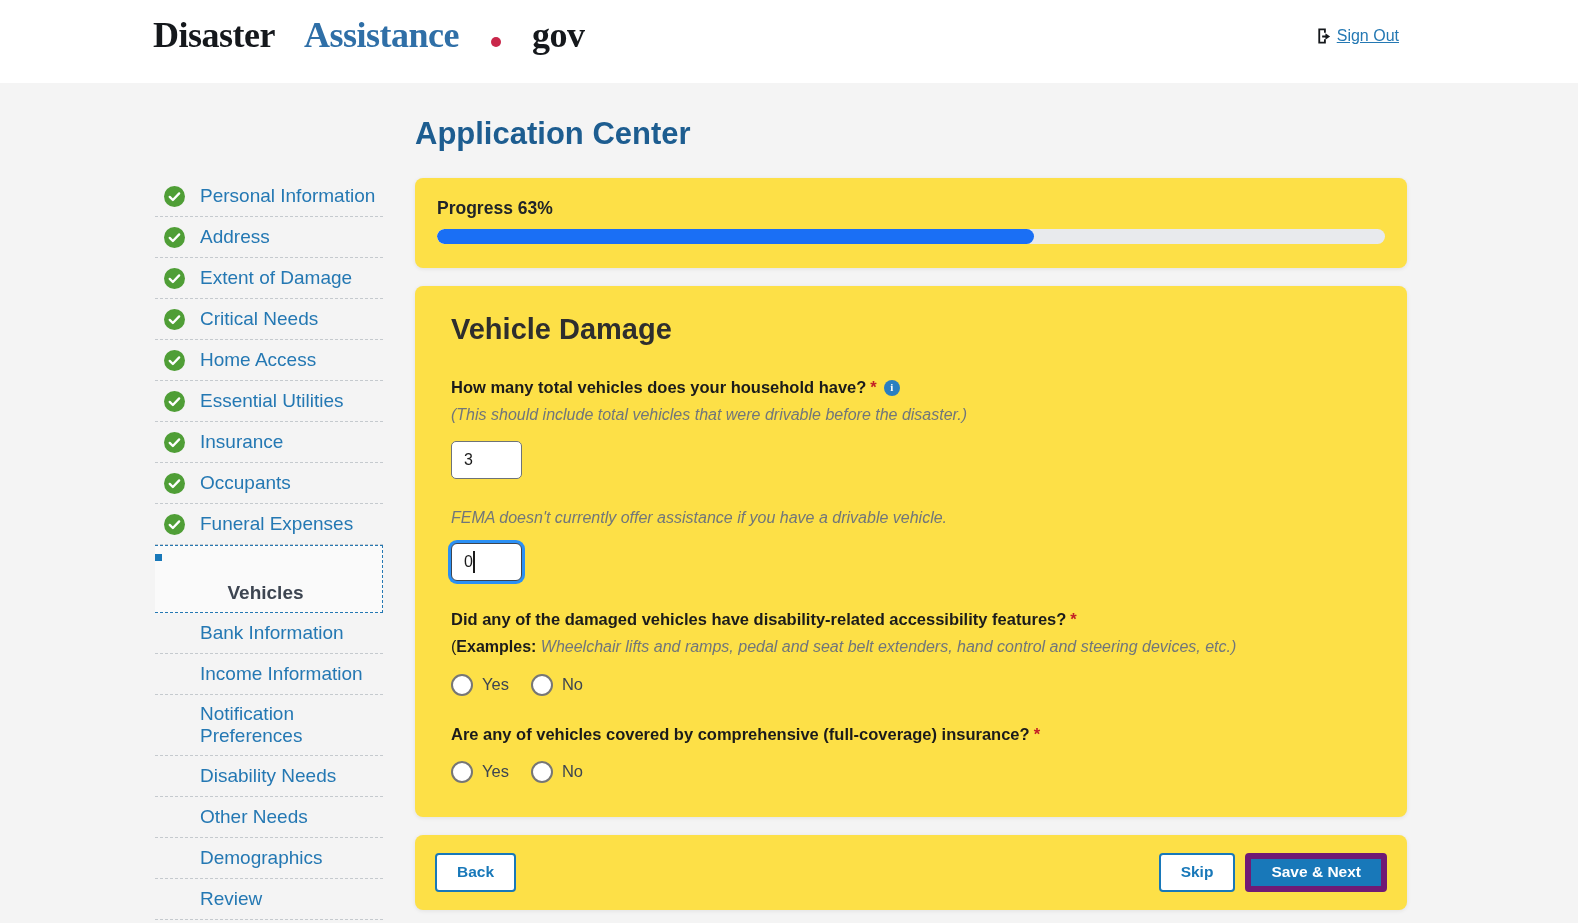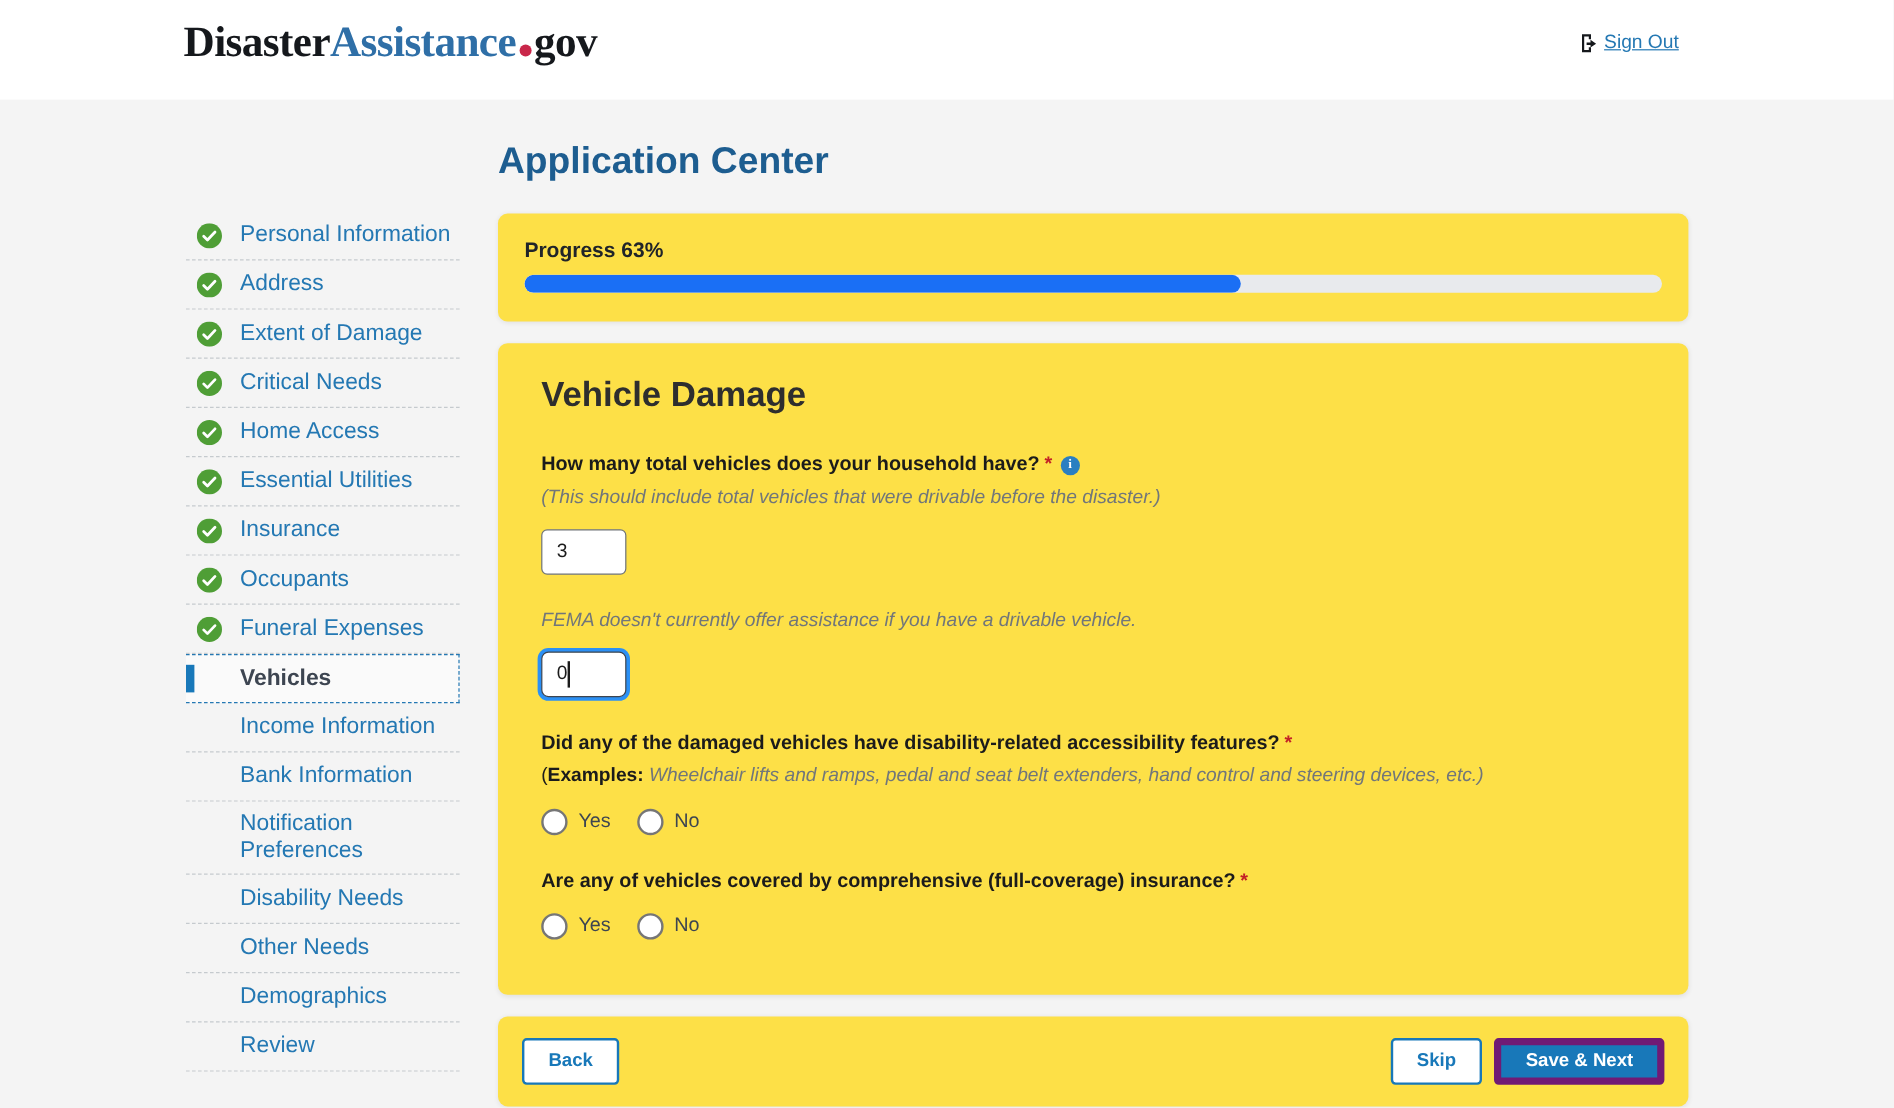--- a/index.html
+++ b/index.html
@@ -14,21 +14,21 @@
 
   
   .header {
     position:absolute; top:0; left:0; width:1578px; height:83px;
     background:#ffffff;
   }
   .logo {
     position:absolute; left:153px; top:14px;
     font-family:"Liberation Serif", serif;
     font-size:36px; font-weight:bold; letter-spacing:-0.5px;
-    display:flex; align-items:baseline; cursor:pointer;
+    display:flex; align-items:baseline; cursor:pointer;gap:29px;
   }
   .logo .l-black { color:#15181c; }
   .logo .l-blue  { color:#2f6fa7; }
   .logo .l-dot   { width:10px; height:10px; border-radius:50%; background:#c9274a;
                    display:inline-block; margin:0 2px 1px 3px; }
   .signout {
     position:absolute; right:179px; top:26px;
     display:flex; align-items:center; gap:2px;
     color:#2478b3; font-size:16px; cursor:pointer;
   }
@@ -47,20 +47,21 @@
   }
   .nav-item .check { width:21px; height:21px; margin-right:15px; flex:0 0 21px; }
   .nav-item .check svg { display:block; }
   .nav-item .spacer { width:21px; margin-right:15px; flex:0 0 21px; }
   .nav-label { color:#2478b3; font-size:19px; }
   .nav-item.active {
     border:1px dashed #2478b3;
     border-left:none;
     padding-left:0;
     background:#fafafa;
+    flex-direction:column;
   }
   .nav-item.active .bar {
     width:7px; align-self:stretch; background:#1878b9; margin-right:2px; flex:0 0 7px;
   }
   .nav-item.active .spacer { width:21px; margin-right:15px; }
   .nav-item.active .nav-label { color:#3d4551; font-weight:bold; }
 
   
   .main { position:absolute; left:415px; top:112px; width:992px; }
   .page-title { color:#1d5d90; font-size:31px; font-weight:bold; line-height:1.4; }
@@ -70,21 +71,21 @@
     box-shadow:0 1px 4px rgba(0,0,0,0.08);
   }
   .progress-card { margin-top:23px; padding:20px 22px 24px; }
   .progress-label { font-size:17.5px; font-weight:600; color:#202429; }
   .progress-track {
     margin-top:10px; height:15px; border-radius:8px; background:#e8eaed;
     overflow:hidden; position:relative; cursor:default;
   }
   .progress-fill { height:100%; border-radius:8px; background:#1a6ff5; }
 
-  .form-card { margin-top:18px; padding:27px 36px 46px; min-height:525px; }
+  .form-card { margin-top:18px; padding:27px 36px 34px; min-height:525px; }
   .form-title { font-size:29px; font-weight:bold; color:#2e2e2e; margin-bottom:30px; }
 
   .q-label { font-size:16.5px; font-weight:bold; color:#1b1b1b; line-height:1.45; }
   .req { color:#c32026; font-weight:bold; margin-left:4px; }
   .info-icon {
     display:inline-flex; align-items:center; justify-content:center;
     width:16px; height:16px; border-radius:50%;
     background:#2a7fc1; color:#fff;
     font-size:11px; font-weight:bold; font-family:"Liberation Serif", serif;
     vertical-align:2px; margin-left:7px; cursor:pointer;
@@ -249,26 +250,26 @@
   </div>
 
   <div class="nav-item active">
     <span class="bar"></span>
     <span class="spacer"></span>
     <span class="nav-label">Vehicles</span>
   </div>
 
   <div class="nav-item">
     <span class="spacer"></span>
+    <span class="nav-label">Bank Information</span>
+  </div>
+
+  <div class="nav-item">
+    <span class="spacer"></span>
     <span class="nav-label">Income Information</span>
-  </div>
-
-  <div class="nav-item">
-    <span class="spacer"></span>
-    <span class="nav-label">Bank Information</span>
   </div>
 
   <div class="nav-item">
     <span class="spacer"></span>
     <span class="nav-label">Notification Preferences</span>
   </div>
 
   <div class="nav-item">
     <span class="spacer"></span>
     <span class="nav-label">Disability Needs</span>

